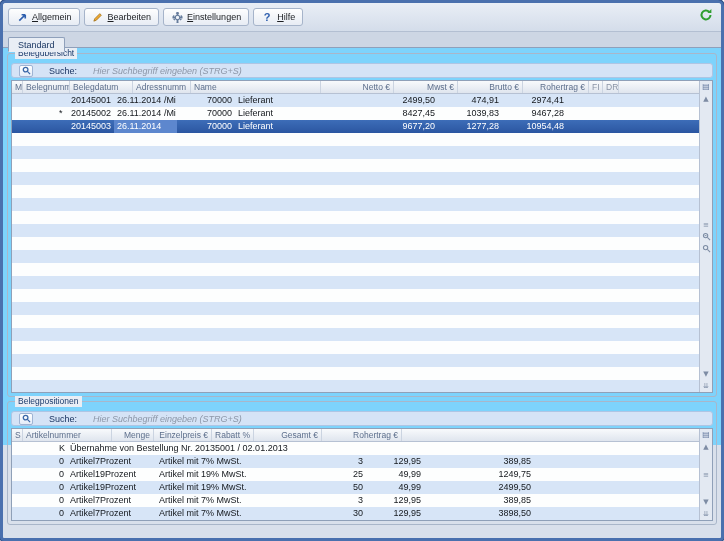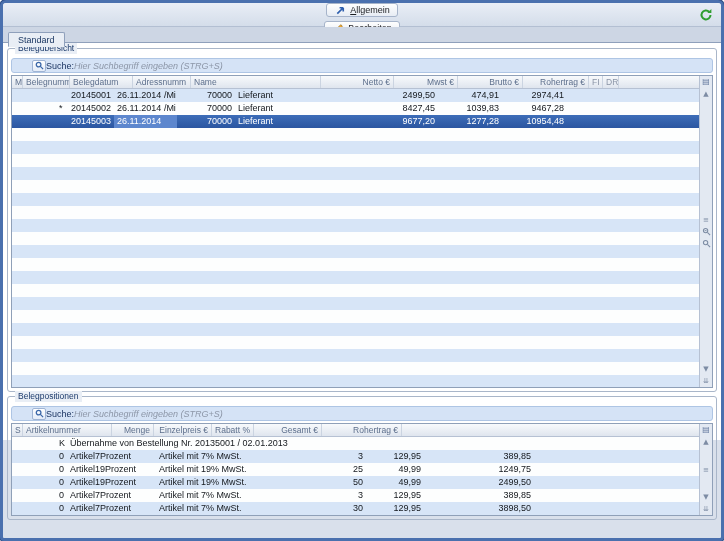--- a/index.html
+++ b/index.html
@@ -6,45 +6,45 @@
   html,body { width:724px; height:541px; background:#fff; font-family:"Liberation Sans",sans-serif; }
 
   .window { position:absolute; inset:0; border:3px solid #4a70ae; border-radius:6px 6px 4px 4px;
             background:#d9e0eb; overflow:hidden; box-shadow:0 0 0 1px #2c4a82; }
 
   .titlebar { height:15px; background:linear-gradient(#5e85c4,#3a63a9); color:#fff;
               font-size:9px; font-weight:bold; line-height:15px; padding-left:7px;
               white-space:nowrap; overflow:hidden; }
 
   .toolbar { height:24px; background:linear-gradient(#e9eef6,#d4ddea); border-bottom:1px solid #b3bfd2;
-             display:flex; align-items:center; padding:0 5px; gap:4px; position:relative;flex-direction:column; }
+             display:flex; align-items:center; padding:14px 5px; gap:4px; position:relative; }
   .tb-btn { height:18px; display:inline-flex; align-items:center; gap:4px; padding:0 7px;
             background:linear-gradient(#fefefe,#e7ecf4); border:1px solid #a6b4ca; border-radius:3px;
             font-size:9px; color:#1c1e22; font-family:"Liberation Sans",sans-serif; cursor:default; }
   .tb-ico { display:inline-flex; width:12px; height:12px; align-items:center; justify-content:center; }
   .help-glyph { color:#2e5fae; font-weight:bold; font-size:11px; line-height:12px; }
   .sync { position:absolute; right:7px; top:4px; width:16px; height:16px; display:flex;
           align-items:center; justify-content:center; }
 
   .tabstrip { height:15px; background:#cdd6e4; padding:1px 0 0 5px; position:relative; z-index:2;text-decoration:underline; }
   .tab { display:inline-block; height:15px; line-height:14px; padding:0 9px; background:#e9eef5;
          border:1px solid #8fa0bb; border-bottom:1px solid #e9eef5; border-radius:2px 2px 0 0;
          font-size:9px; color:#16335f; position:relative; top:1px; }
 
-  .content { height:398px; border-top:1px solid #8fa0bb; background:#ffffff; padding:3px 4px;
+  .content { height:398px; border-top:1px solid #8fa0bb; background:#7dd3fc; padding:3px 4px;
              position:relative; z-index:1; }
 
   .group { position:relative; border:1px solid #a9b6c9; border-radius:3px; padding:9px 3px 3px; margin-top:2px; }
   #g1 { height:344px; margin-bottom:4px; }
   #g2 { height:124px; }
   .group-label { position:absolute; top:-6px; left:7px; background:#e9eef5; padding:0 3px;
                  font-size:8.5px; color:#1b3a6b; line-height:11px; }
 
   .searchbar { height:15px; background:#d5e3f6; border:1px solid #aec5e4; border-radius:3px;
-               display:flex; align-items:center; gap:0; padding:0 20px; margin-bottom:2px; }
+               display:flex; align-items:center; gap:16px; padding:0 7px; margin-bottom:2px; }
   .search-btn { width:14px; height:12px; background:linear-gradient(#ffffff,#e4ecf8);
                 border:1px solid #9fb4d4; border-radius:2px; display:flex; align-items:center;
                 justify-content:center; flex:none; }
   .search-label { font-size:9px; color:#17305e; flex:none; }
   .search-input { flex:1; height:12px; background:transparent; border:none; outline:none;
                   font:italic 9px "Liberation Sans",sans-serif; color:#333; }
   .search-input::placeholder { color:#8d97a8; font-style:italic; opacity:1; }
 
   .grid { position:relative; height:calc(100% - 17px); border:1px solid #8fa0b8; background:#fff;
           overflow:hidden; padding-right:13px; }

